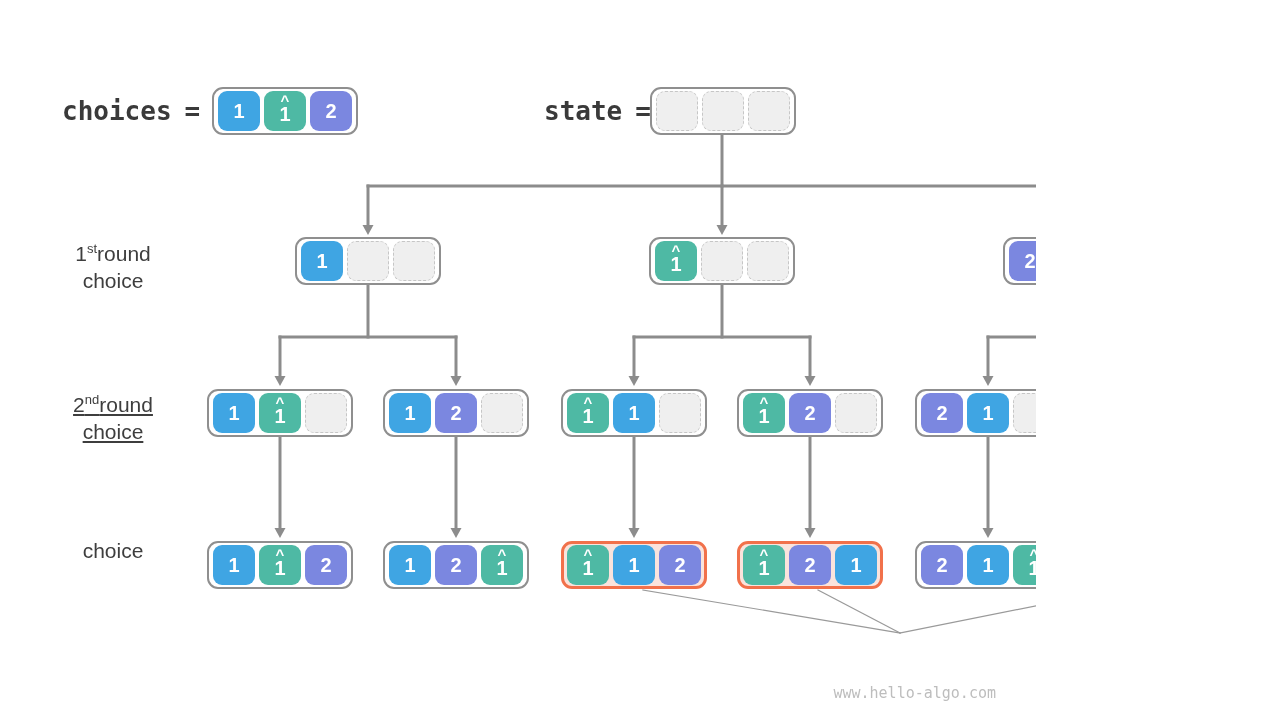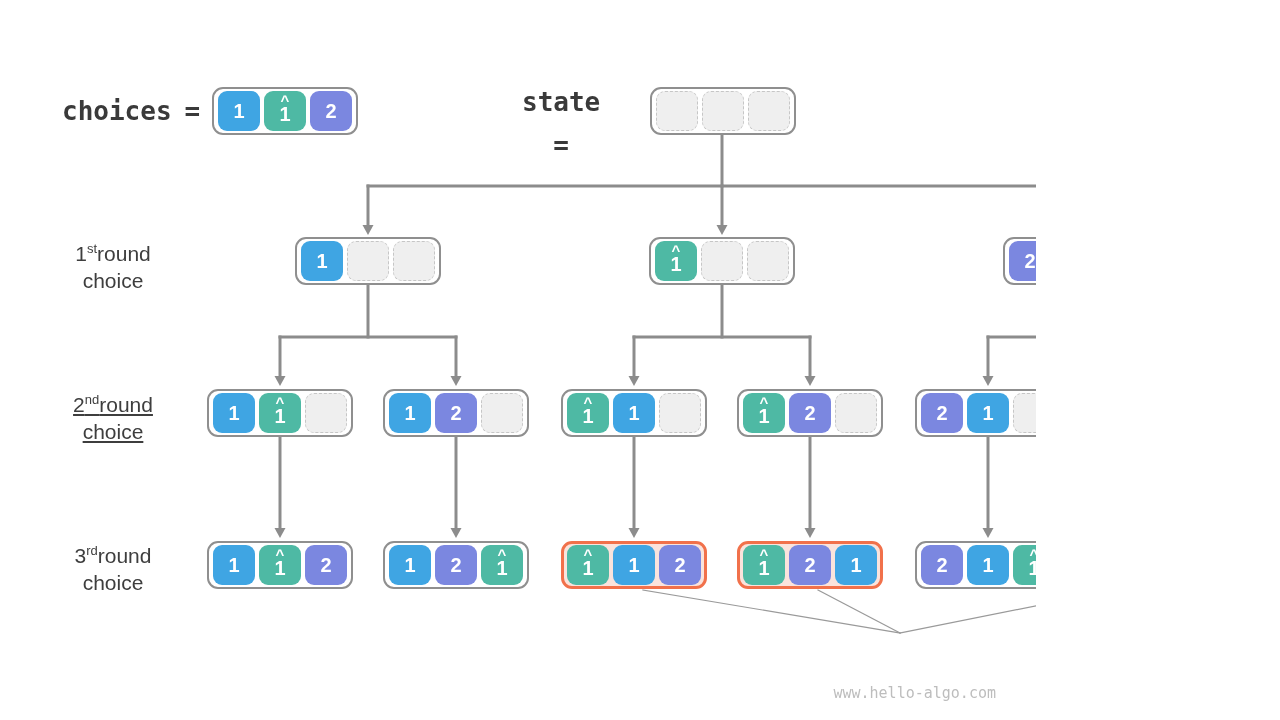--- a/index.html
+++ b/index.html
@@ -105,40 +105,39 @@
       </div>
       <div class="cell teal">
         <span class="hat">^</span>
         <span class="num">1</span>
       </div>
       <div class="cell purple">
         <span class="num">2</span>
       </div>
     </div>
 
-  <div class="eq-row" style="left:522px;top:87px;flex-direction:column;">
+  <div class="eq-row" style="left:544px;top:87px;">
     <span>state</span>
     <span>=</span>
   </div>
   <div class="node" id="state-box" style="left:650px;top:87px;">
       <div class="cell empty"></div>
       <div class="cell empty"></div>
       <div class="cell empty"></div>
     </div>
 
   <div class="round-label" style="left:28px;top:235px;">
     <div><span>1</span><sup>st</sup><span class="rest">round</span></div>
     <div>choice</div>
   </div>
   <div class="round-label" style="left:28px;top:386px;text-decoration:underline;">
     <div><span>2</span><sup>nd</sup><span class="rest">round</span></div>
     <div>choice</div>
   </div>
   <div class="round-label" style="left:28px;top:537px;">
-    <div><span>3</span><sup>rd</sup><span class="rest">round</span></div>
     <div>choice</div>
   </div>
 
   <div id="nodes">
       <div class="node" style="left: 295px; top: 237px;">
         <div class="cell blue">
           <span class="num">1</span>
         </div>
         <div class="cell empty"></div>
         <div class="cell empty"></div>

